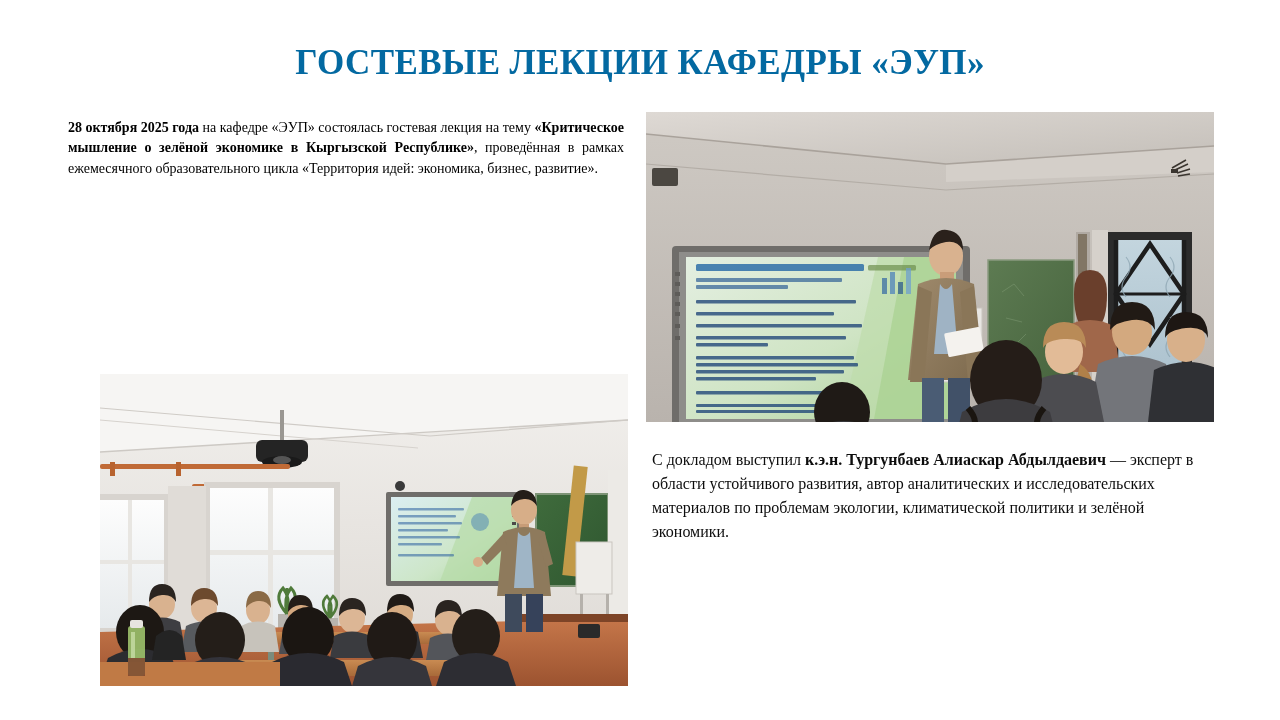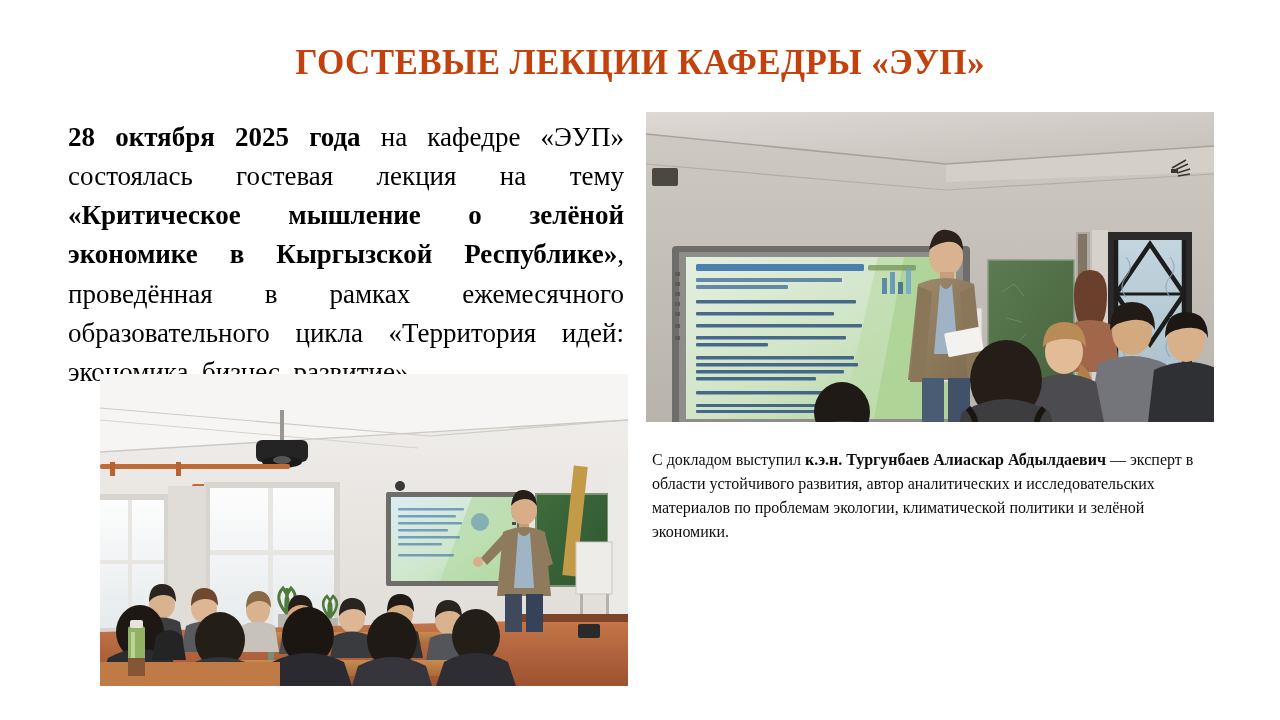--- a/index.html
+++ b/index.html
@@ -22,39 +22,39 @@
     background: #ffffff;
   }
 
   
   .slide-title {
     position: absolute;
     left: 0;
     top: 44px;
     width: 1280px;
     text-align: center;
-    color: #c2410c;
+    color: #0369a1;
     font-family: "Liberation Serif", "DejaVu Serif", serif;
     font-weight: bold;
     font-size: 35px;
     letter-spacing: 0.4px;
     line-height: 1.1;
     white-space: nowrap;
   }
 
   
   .intro-paragraph {
     position: absolute;
     left: 68px;
     top: 118px;
     width: 556px;
     text-align: justify;
     text-align-last: left;
     color: #000000;
-    font-size: 27px;
+    font-size: 14px;
     line-height: 1.45;
     font-family: "Liberation Serif", "DejaVu Serif", serif;
   }
   .intro-paragraph b { font-weight: bold; }
 
   
   .speaker-paragraph {
     position: absolute;
     left: 652px;
     top: 448px;

